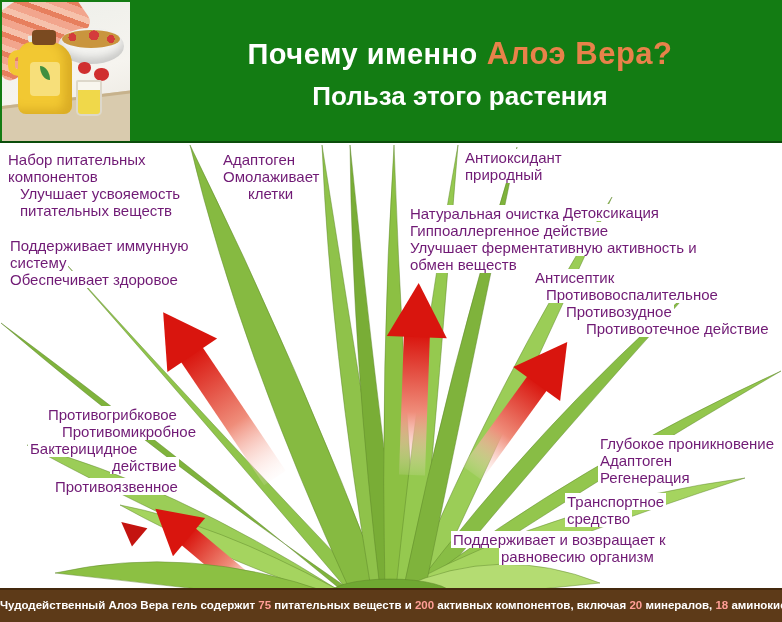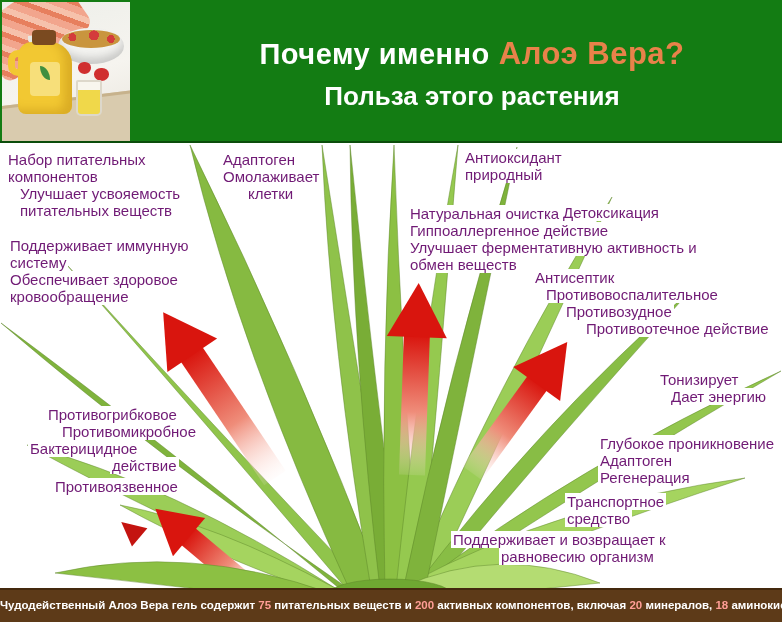--- a/index.html
+++ b/index.html
@@ -5,21 +5,21 @@
   html,body{margin:0;padding:0;background:#777;}
   .slide{
     position:relative;width:782px;height:622px;overflow:hidden;
     background:#ffffff;font-family:"Liberation Sans",sans-serif;
   }
   
   .header{
     position:absolute;left:0;top:0;width:782px;height:143px;
     background:#137c13;border-bottom:2px solid #0b4d0b;box-sizing:border-box;
   }
-  .titles{position:absolute;left:172px;top:0;width:600px;text-align:center;color:#fff;}
+  .titles{position:absolute;left:160px;top:0;width:600px;text-align:center;color:#fff;}
   .title-line1{margin-top:36px;font-size:29px;font-weight:bold;letter-spacing:.5px;white-space:nowrap;}
   .t-orange{color:#e8824a;font-size:31px;margin-left:9px;}
   .title-line2{margin-top:9px;font-size:26px;font-weight:bold;white-space:nowrap;}
   
   .photo{position:absolute;left:2px;top:2px;width:128px;height:139px;overflow:hidden;
     background:linear-gradient(160deg,#eceee9 0%,#f6f4ef 55%,#e7e3da 100%);}
   .cloth{position:absolute;left:-22px;top:-6px;width:105px;height:64px;transform:rotate(-35deg);
     border-radius:10px;
     background:repeating-linear-gradient(55deg,#f2a58d 0 7px,#e77f5e 7px 12px,#f6c1ab 12px 18px);}
   .board{position:absolute;left:-4px;top:96px;width:140px;height:50px;background:#d9cbae;
@@ -179,21 +179,20 @@
   <div class="lbl" id="lbl-nutrients">
       <div class="ln l0">Набор питательных</div>
       <div class="ln l1">компонентов</div>
       <div class="ln l2">Улучшает усвояемость</div>
       <div class="ln l3">питательных веществ</div>
     </div>
   <div class="lbl" id="lbl-immune">
       <div class="ln l0">Поддерживает иммунную</div>
       <div class="ln l1">систему</div>
       <div class="ln l2">Обеспечивает здоровое</div>
-      <div class="ln l3">кровообращение</div>
     </div>
   <div class="lbl" id="lbl-adaptogen">
       <div class="ln l0">Адаптоген</div>
       <div class="ln l1">Омолаживает</div>
       <div class="ln l2">клетки</div>
     </div>
   <div class="lbl" id="lbl-antioxidant">
       <div class="ln l0">Антиоксидант</div>
       <div class="ln l1">природный</div>
     </div>
@@ -204,24 +203,20 @@
       <div class="ln l3">обмен веществ</div>
     </div>
   <div class="lbl" id="lbl-detox">
       <div class="ln l0">Детоксикация</div>
     </div>
   <div class="lbl" id="lbl-antiseptic">
       <div class="ln l0">Антисептик</div>
       <div class="ln l1">Противовоспалительное</div>
       <div class="ln l2">Противозудное</div>
       <div class="ln l3">Противоотечное действие</div>
-    </div>
-  <div class="lbl" id="lbl-tonic">
-      <div class="ln l0">Тонизирует</div>
-      <div class="ln l1">Дает энергию</div>
     </div>
   <div class="lbl" id="lbl-penetration">
       <div class="ln l0">Глубокое проникновение</div>
       <div class="ln l1">Адаптоген</div>
       <div class="ln l2">Регенерация</div>
     </div>
   <div class="lbl" id="lbl-balance">
       <div class="ln l0">Поддерживает и возвращает к</div>
       <div class="ln l1">равновесию организм</div>
     </div>

